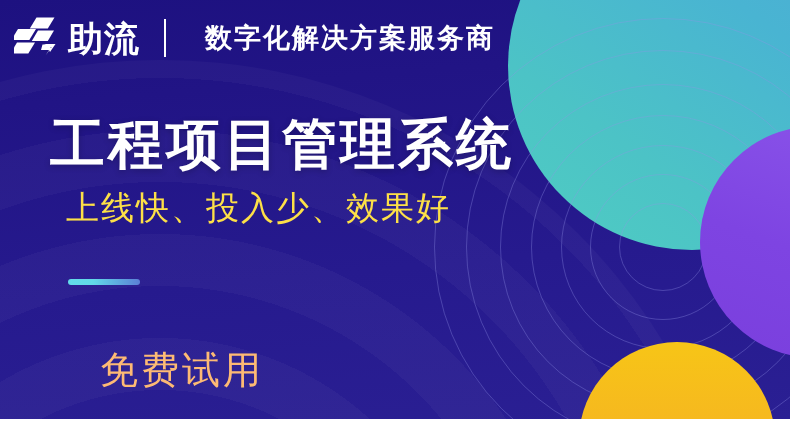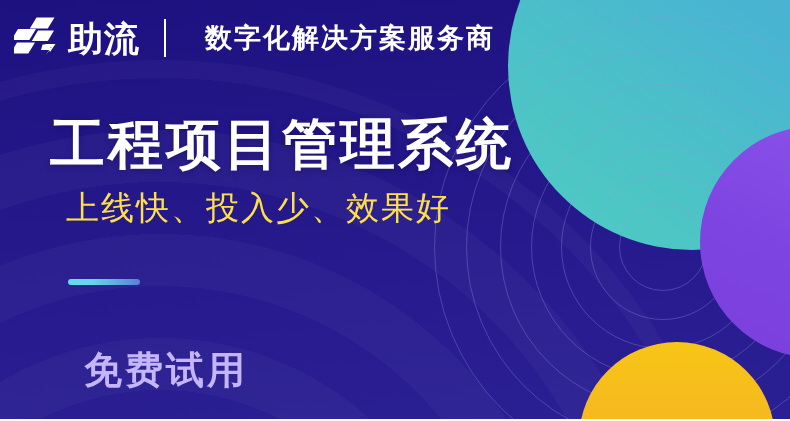--- a/index.html
+++ b/index.html
@@ -164,25 +164,25 @@
     position: absolute;
     left: 68px;
     top: 279px;
     width: 72px;
     height: 6px;
     border-radius: 3px;
     background: linear-gradient(90deg, #63dcea 0%, #62d9e8 35%, #5b7fd6 100%);
   }
   .cta {
     position: absolute;
-    left: 84px;
+    left: 100px;
     top: 350px;
-    color: #c4b5fd;
+    color: #fdba74;
     font-size: 38px;
-    font-weight: bold;
+    font-weight: normal;
     letter-spacing: 3px;
     line-height: 1.1;
     white-space: nowrap;
   }
 </style>
 </head>
 <body>
 
 <div id="banner">
 

